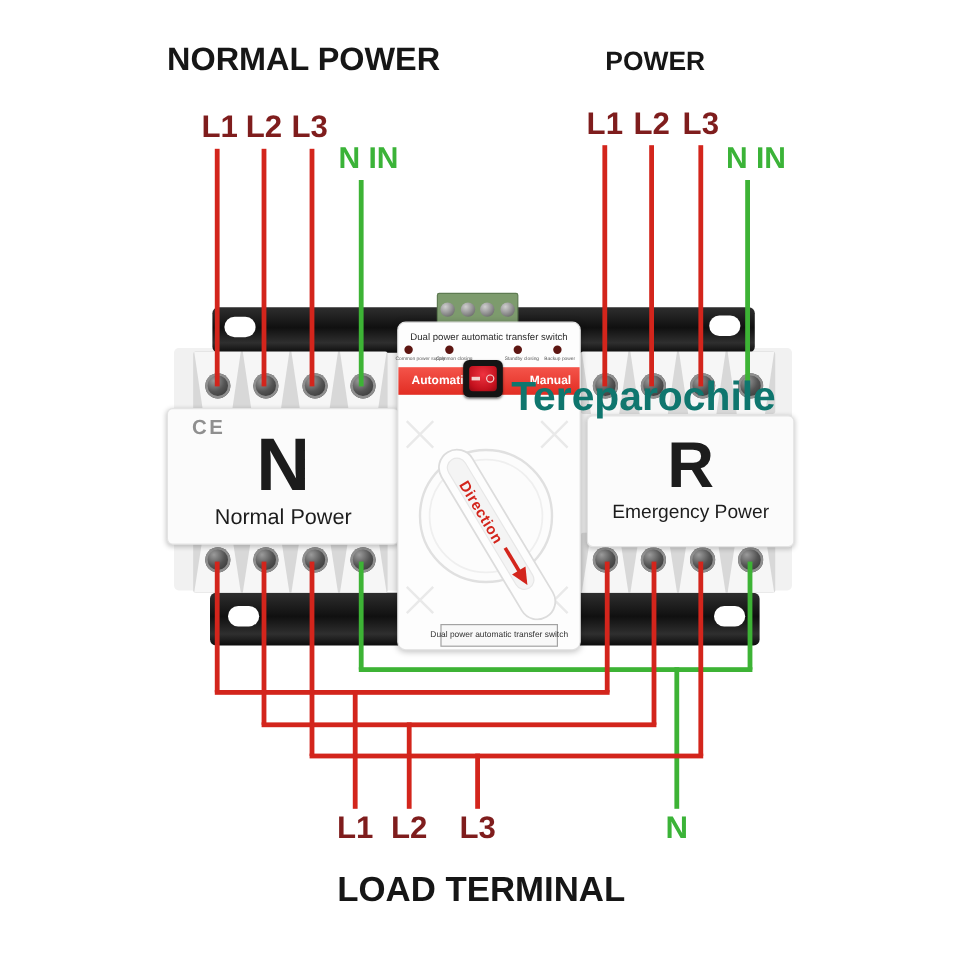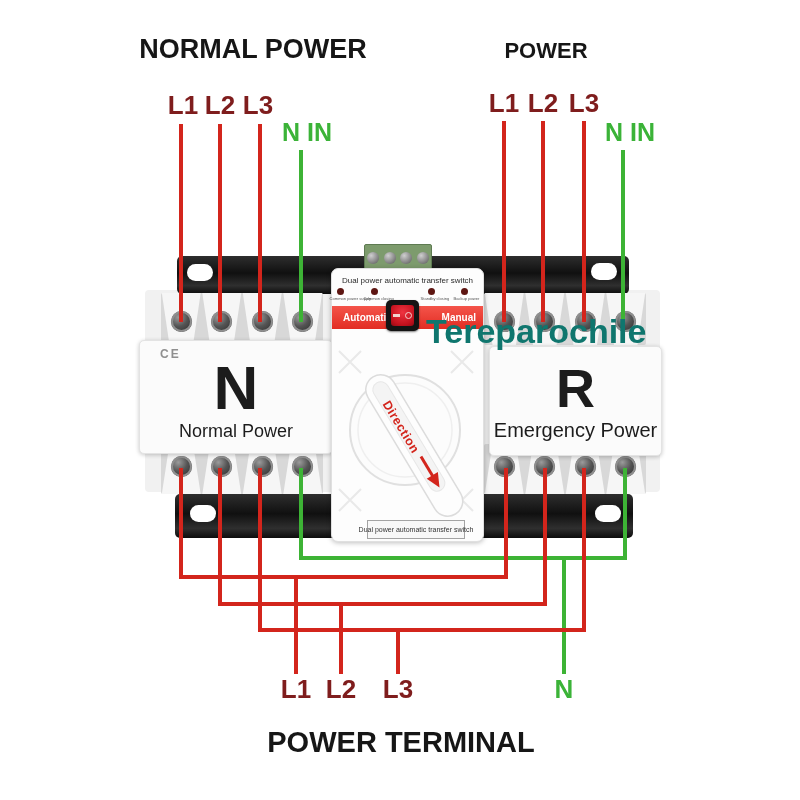--- a/index.html
+++ b/index.html
@@ -36,21 +36,21 @@
   .tcell.botr{clip-path:polygon(21% 0,79% 0,98% 100%,2% 100%);}
   .screw{position:absolute;left:50%;width:21px;height:21px;margin-left:-10.5px;border-radius:50%;
          background:radial-gradient(circle at 35% 30%,#9b9b9b 0%,#545454 45%,#262626 100%);
          box-shadow:inset 0 0 0 2px #8f8f8f;}
   .tcell.topr .screw{top:18px;}
   .tcell.botr .screw{top:12px;}
 
   .plate{position:absolute;background:#fbfbfb;border:1px solid #e3e3e3;border-radius:5px;
          box-shadow:0 1px 4px rgba(0,0,0,.22);z-index:5;text-align:center;color:#1c1c1c;}
   .plate .big{font-weight:700;line-height:1;}
-  .ce{position:absolute;left:20px;top:6px;color:#8f8f8f;font-size:12px;font-weight:700;letter-spacing:2px;}
+  .ce{position:absolute;left:20px;top:6px;color:#8f8f8f;font-size:17px;font-weight:700;letter-spacing:2px;}
 
   .console{position:absolute;left:331px;top:268px;width:151px;height:272px;background:#fdfdfd;
            border:1px solid #e0e0e0;border-radius:7px;box-shadow:0 1px 5px rgba(0,0,0,.25);z-index:6;}
   .c-title{position:absolute;left:0;right:0;top:7px;text-align:center;font-size:8px;color:#2b2b2b;}
   .dot{position:absolute;width:7px;height:7px;border-radius:50%;background:#5d1511;top:19px;}
   .dlabel{position:absolute;top:28px;width:36px;text-align:center;font-size:7px;color:#555;
           transform:scale(.58);transform-origin:center top;white-space:nowrap;}
   .band{position:absolute;left:0;right:0;top:37px;height:23px;
         background:linear-gradient(180deg,#f4544a,#e22d23);display:flex;align-items:center;
         justify-content:space-between;color:#fff;font-weight:700;font-size:10px;}
@@ -165,21 +165,21 @@
       </div>
   </div>
 
   <div class="plate" style="left:139px;top:340px;width:192px;height:112px;">
     <div class="ce">CE</div>
     <div class="big" style="margin-top:16px;font-size:62px;">N</div>
     <div style="font-size:18px;margin-top:2px;">Normal Power</div>
   </div>
   <div class="plate" style="left:489px;top:346px;width:171px;height:108px;">
     <div class="big" style="margin-top:14px;font-size:54px;">R</div>
-    <div style="font-size:20px;margin-top:4px;">Emergency Power</div>
+    <div style="font-size:16px;margin-top:4px;">Emergency Power</div>
   </div>
 
   <div class="console">
     <div class="c-title">Dual power automatic transfer switch</div>
     <div class="dot" style="left:4.5px;"></div>
     <div class="dot" style="left:38.5px;"></div>
     <div class="dot" style="left:95.5px;"></div>
     <div class="dot" style="left:128.5px;"></div>
     <div class="dlabel" style="left:-10px;">Common power supply</div>
     <div class="dlabel" style="left:24px;">Common closing</div>
@@ -241,14 +241,14 @@
   <div class="wire red" style="left:258px;top:468px;width:4px;height:162px;"></div>
   <div class="wire red" style="left:258px;top:628px;width:328px;height:4px;"></div>
   <div class="wire red" style="left:582px;top:468px;width:4px;height:162px;"></div>
   <div class="wire red" style="left:396px;top:628px;width:4px;height:46px;"></div>
 
   <div class="abs ctr h-red" style="left:296px;top:674px;font-size:26px;">L1</div>
   <div class="abs ctr h-red" style="left:341px;top:674px;font-size:26px;">L2</div>
   <div class="abs ctr h-red" style="left:398px;top:674px;font-size:26px;">L3</div>
   <div class="abs ctr h-green" style="left:564px;top:674px;font-size:26px;">N</div>
 
-  <div class="abs ctr h-black" style="left:401px;top:726px;font-size:29px;">POWER TERMINAL</div>
+  <div class="abs ctr h-black" style="left:401px;top:726px;font-size:29px;">LOAD TERMINAL</div>
 </div>
 
 </body></html>

